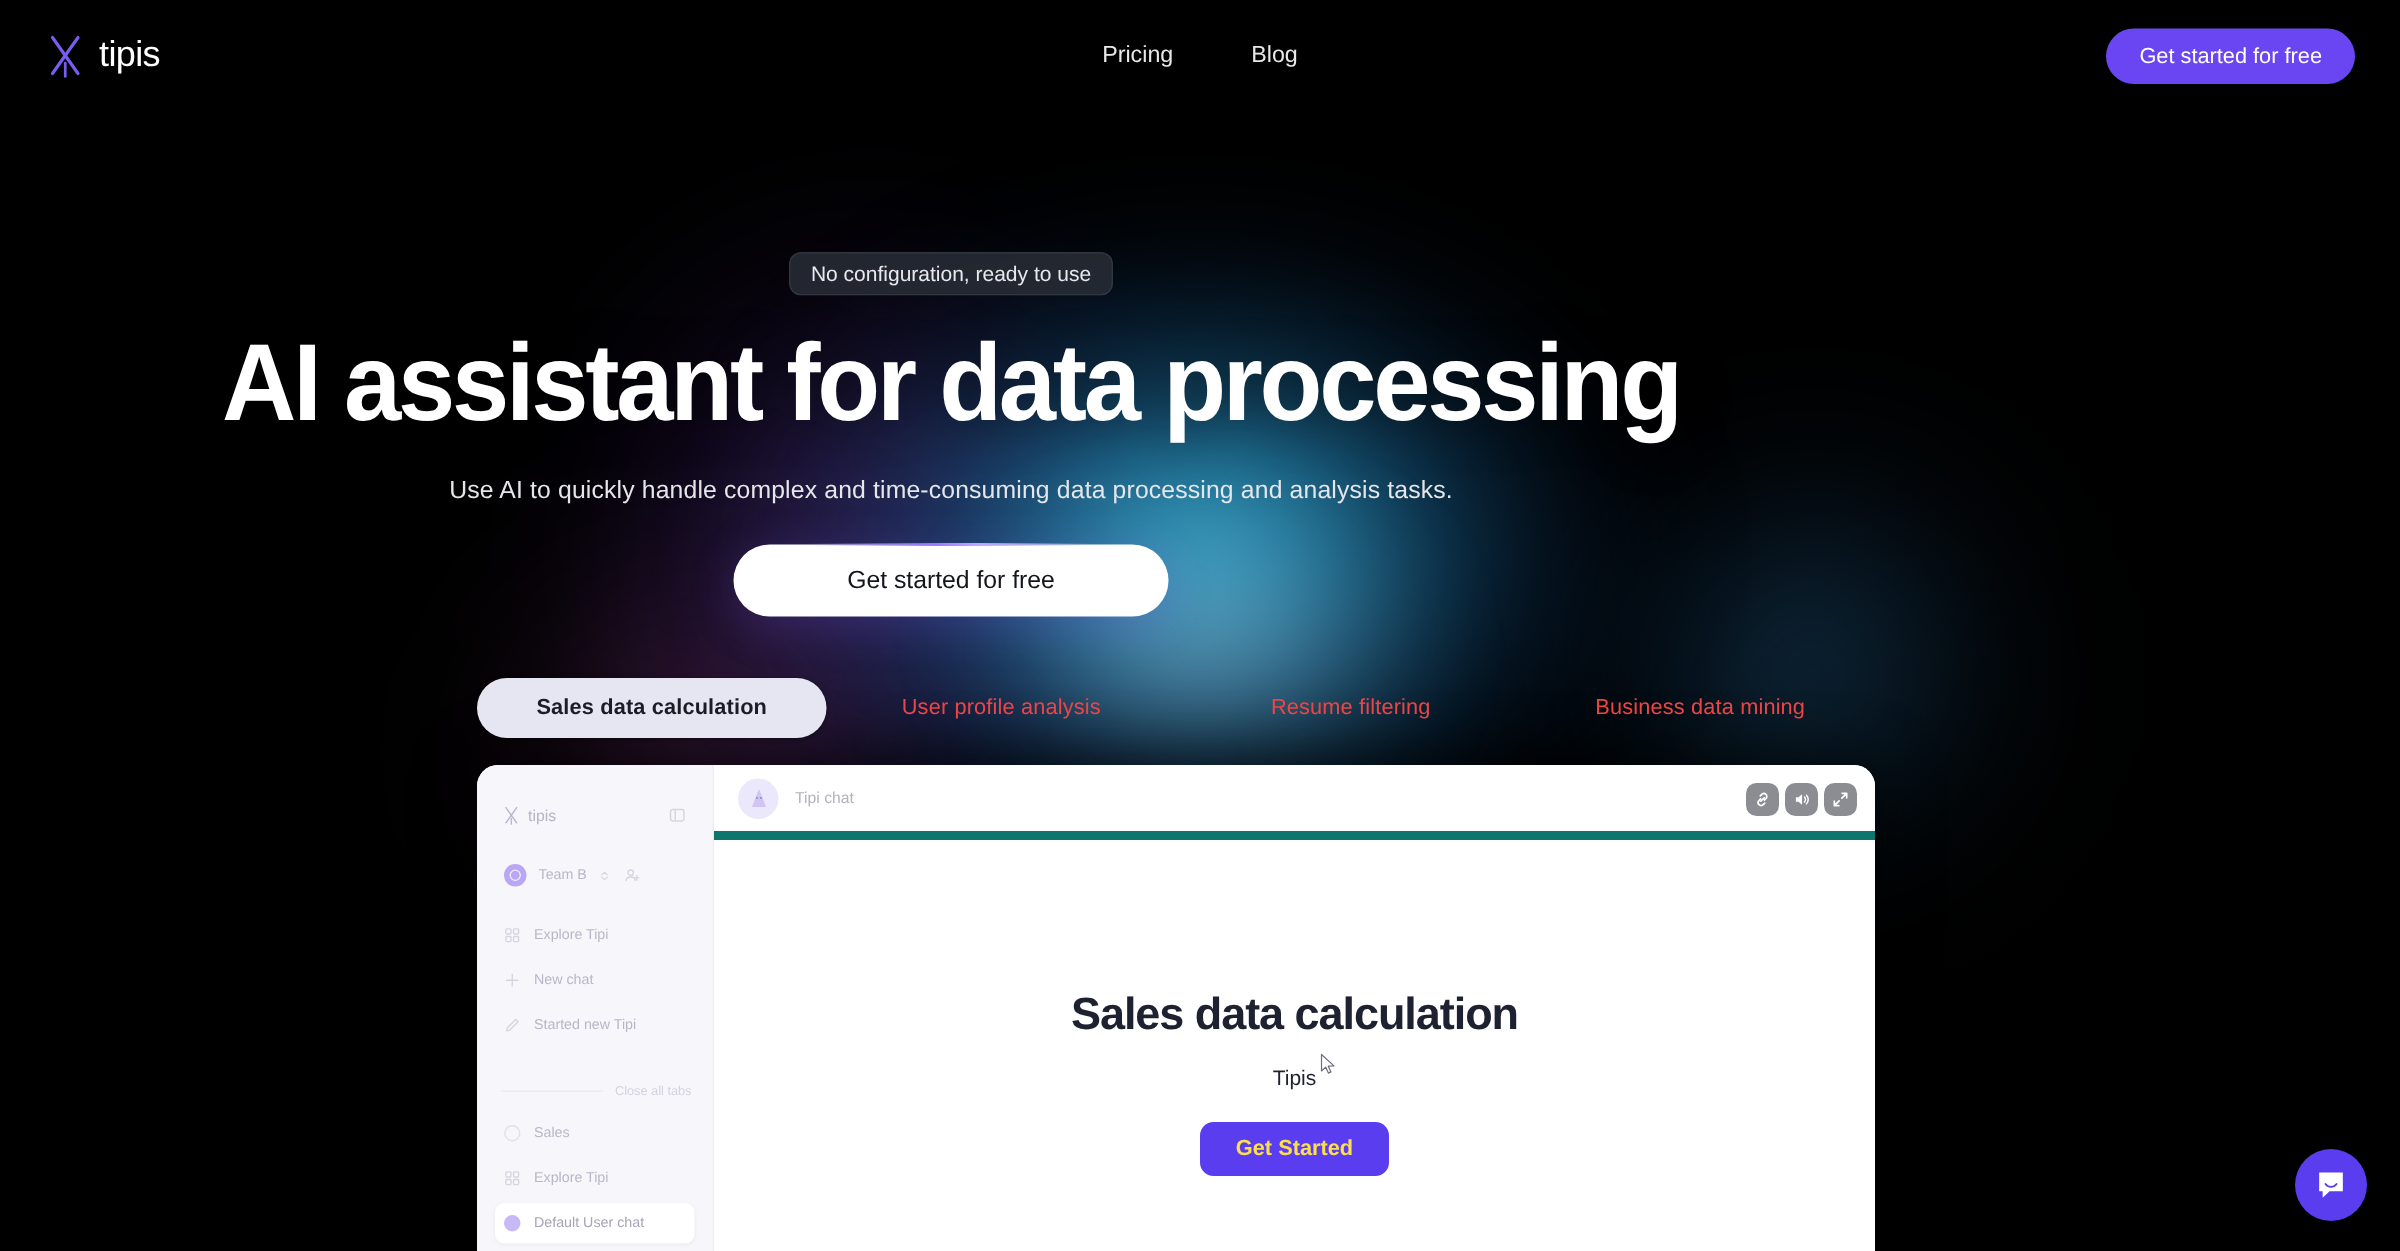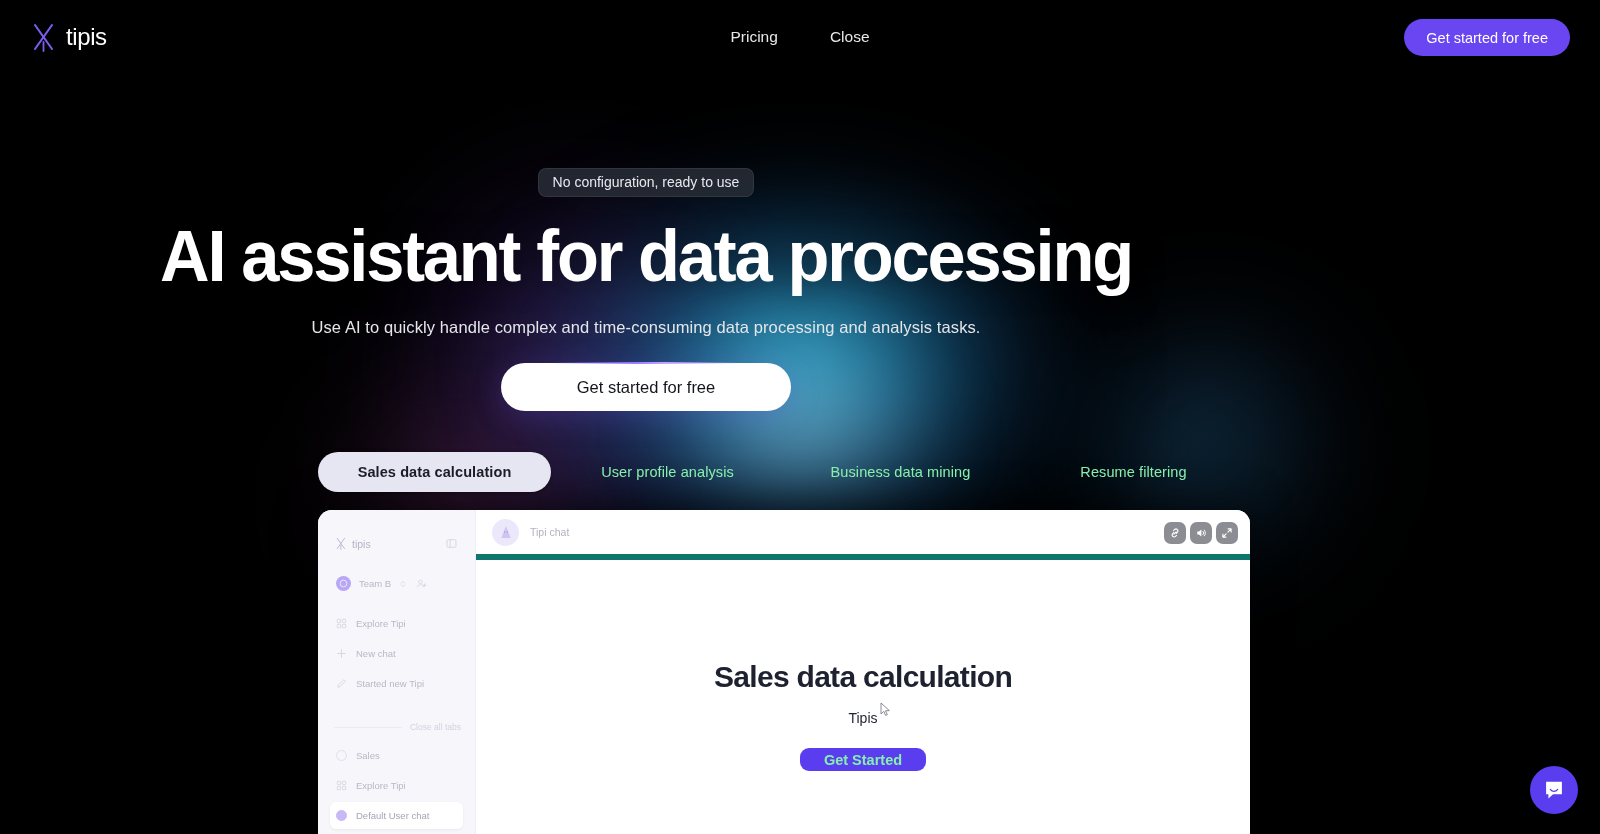--- a/index.html
+++ b/index.html
@@ -92,21 +92,21 @@
   .header-cta {
     position: absolute; right: 30px; top: 19px;
     background: #6A45F2; color: #fff;
     border: none; border-radius: 999px;
     font-family: "Liberation Sans", sans-serif;
     font-size: 14.5px; padding: 0 22px; height: 37px;
     cursor: pointer; white-space: nowrap;
   }
 
   
-  .hero { position: absolute; left: 12px; top: 0; width: 1268px; z-index: 30; text-align: center; }
+  .hero { position: absolute; left: 0; top: 0; width: 1268px; z-index: 30; text-align: center; }
   .badge {
     display: inline-block;
     margin-top: 168px;
     background: rgba(42,46,56,0.82);
     border: 1px solid rgba(255,255,255,0.07);
     color: #e7e9ee;
     font-size: 14px; padding: 5px 14px 6px; border-radius: 8px;
     backdrop-filter: blur(4px);
   }
   .headline {
@@ -140,21 +140,21 @@
     box-shadow: 0 6px 30px rgba(110,80,220,0.25);
   }
 
   
   .tabs {
     position: absolute; left: 318px; top: 452px; width: 932px; height: 40px;
     display: flex; z-index: 32;
   }
   .tab {
     flex: 1; display: flex; align-items: center; justify-content: center;
-    font-size: 14.5px; color: #86efac; cursor: pointer;
+    font-size: 14.5px; color: #ef4444; cursor: pointer;
     border-radius: 999px; height: 40px;
     letter-spacing: 0.1px;
   }
   .tab.active {
     background: #e6e5f2; color: #1b1d26; font-weight: bold;
     box-shadow: 0 1px 4px rgba(0,0,0,0.4);
   }
 
   
   .preview {
@@ -234,22 +234,22 @@
   .p-title {
     font-size: 30px; font-weight: bold; color: #1d2130;
     letter-spacing: -0.7px;
   }
   .p-sub { font-size: 14px; color: #1f2330; margin-top: 16px; position: relative; }
   .cursor-arrow {
     position: absolute; right: -13px; top: -8px; width: 11px; height: 15px;
   }
   .p-getstarted {
     margin-top: 22px;
-    background: #5b3df0; color: #86efac; border: none;
-    border-radius: 9px; width: 126px; height: 23px;
+    background: #5b3df0; color: #fde047; border: none;
+    border-radius: 9px; width: 126px; height: 36px;
     font-family: "Liberation Sans", sans-serif;
     font-size: 14.5px; font-weight: bold; cursor: pointer;
   }
 
   
   .intercom {
     position: absolute; right: 22px; bottom: 20px;
     width: 48px; height: 48px; border-radius: 50%;
     background: #5b3df0;
     display: flex; align-items: center; justify-content: center;
@@ -273,40 +273,40 @@
     <div class="brand">
       <svg class="brand-mark" viewBox="0 0 26 30">
         <path d="M3 3 L20 27" stroke="#7B5CF0" stroke-width="2.1" fill="none" stroke-linecap="round"></path>
         <path d="M20 3 L3 27" stroke="#7B5CF0" stroke-width="2.1" fill="none" stroke-linecap="round"></path>
         <path d="M11.5 20 L11.5 29" stroke="#7B5CF0" stroke-width="1.8" fill="none" stroke-linecap="round"></path>
       </svg>
       <span class="brand-name">tipis</span>
     </div>
     <div class="nav">
       <a href="#">Pricing</a>
-      <a href="#">Close</a>
+      <a href="#">Blog</a>
     </div>
     <button class="header-cta">Get started for free</button>
   </div>
 
   <div class="hero">
     <div class="badge">No configuration, ready to use</div>
     <div class="headline">AI assistant for data processing</div>
     <div class="subhead">Use AI to quickly handle complex and time-consuming data processing and analysis tasks.</div>
     <div class="hero-cta-wrap">
       <div class="hero-cta-line"></div>
       <button class="hero-cta">Get started for free</button>
     </div>
   </div>
 
   <div class="tabs">
     <div class="tab active">Sales data calculation</div>
     <div class="tab">User profile analysis</div>
+    <div class="tab">Resume filtering</div>
     <div class="tab">Business data mining</div>
-    <div class="tab">Resume filtering</div>
   </div>
 
   <div class="preview">
 
     <div class="p-sidebar">
 
       <div class="p-srow brandrow">
         <span class="p-brand">
           <svg style="width:11px;height:13px" viewBox="0 0 26 30">
             <path d="M3 3 L20 27" stroke="#b7b2ce" stroke-width="2.2" fill="none" stroke-linecap="round"></path>

